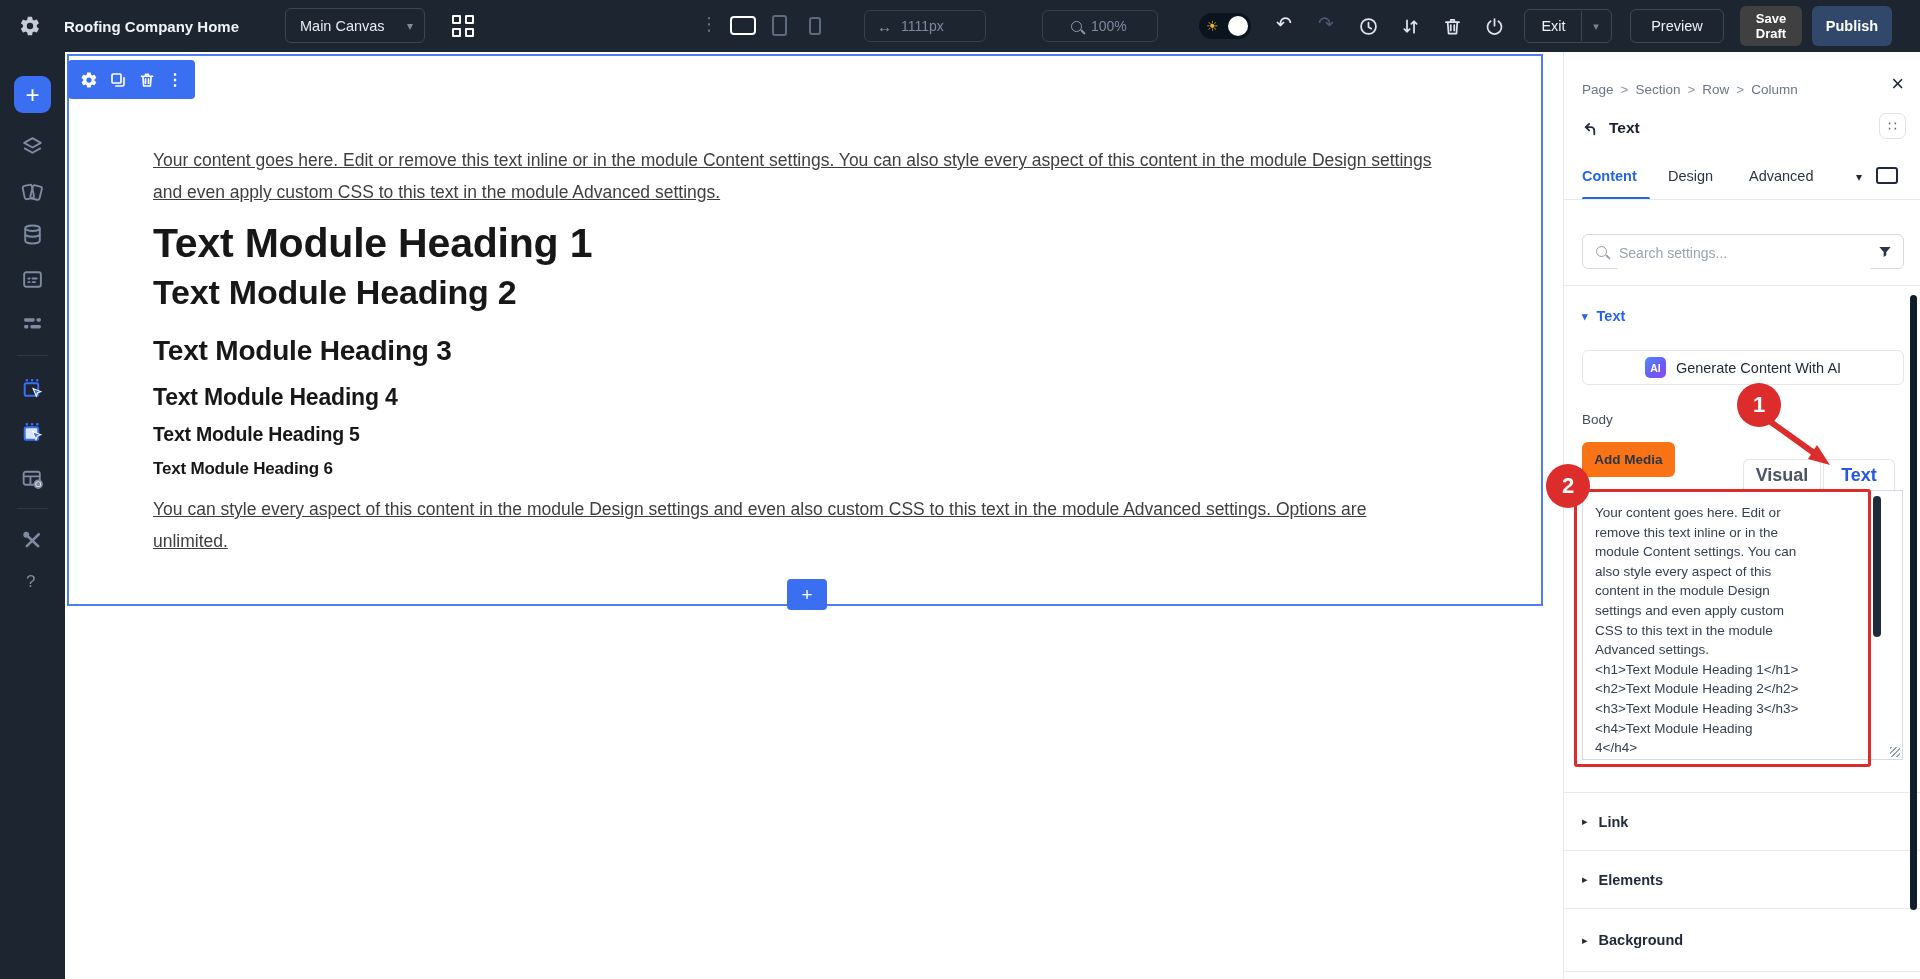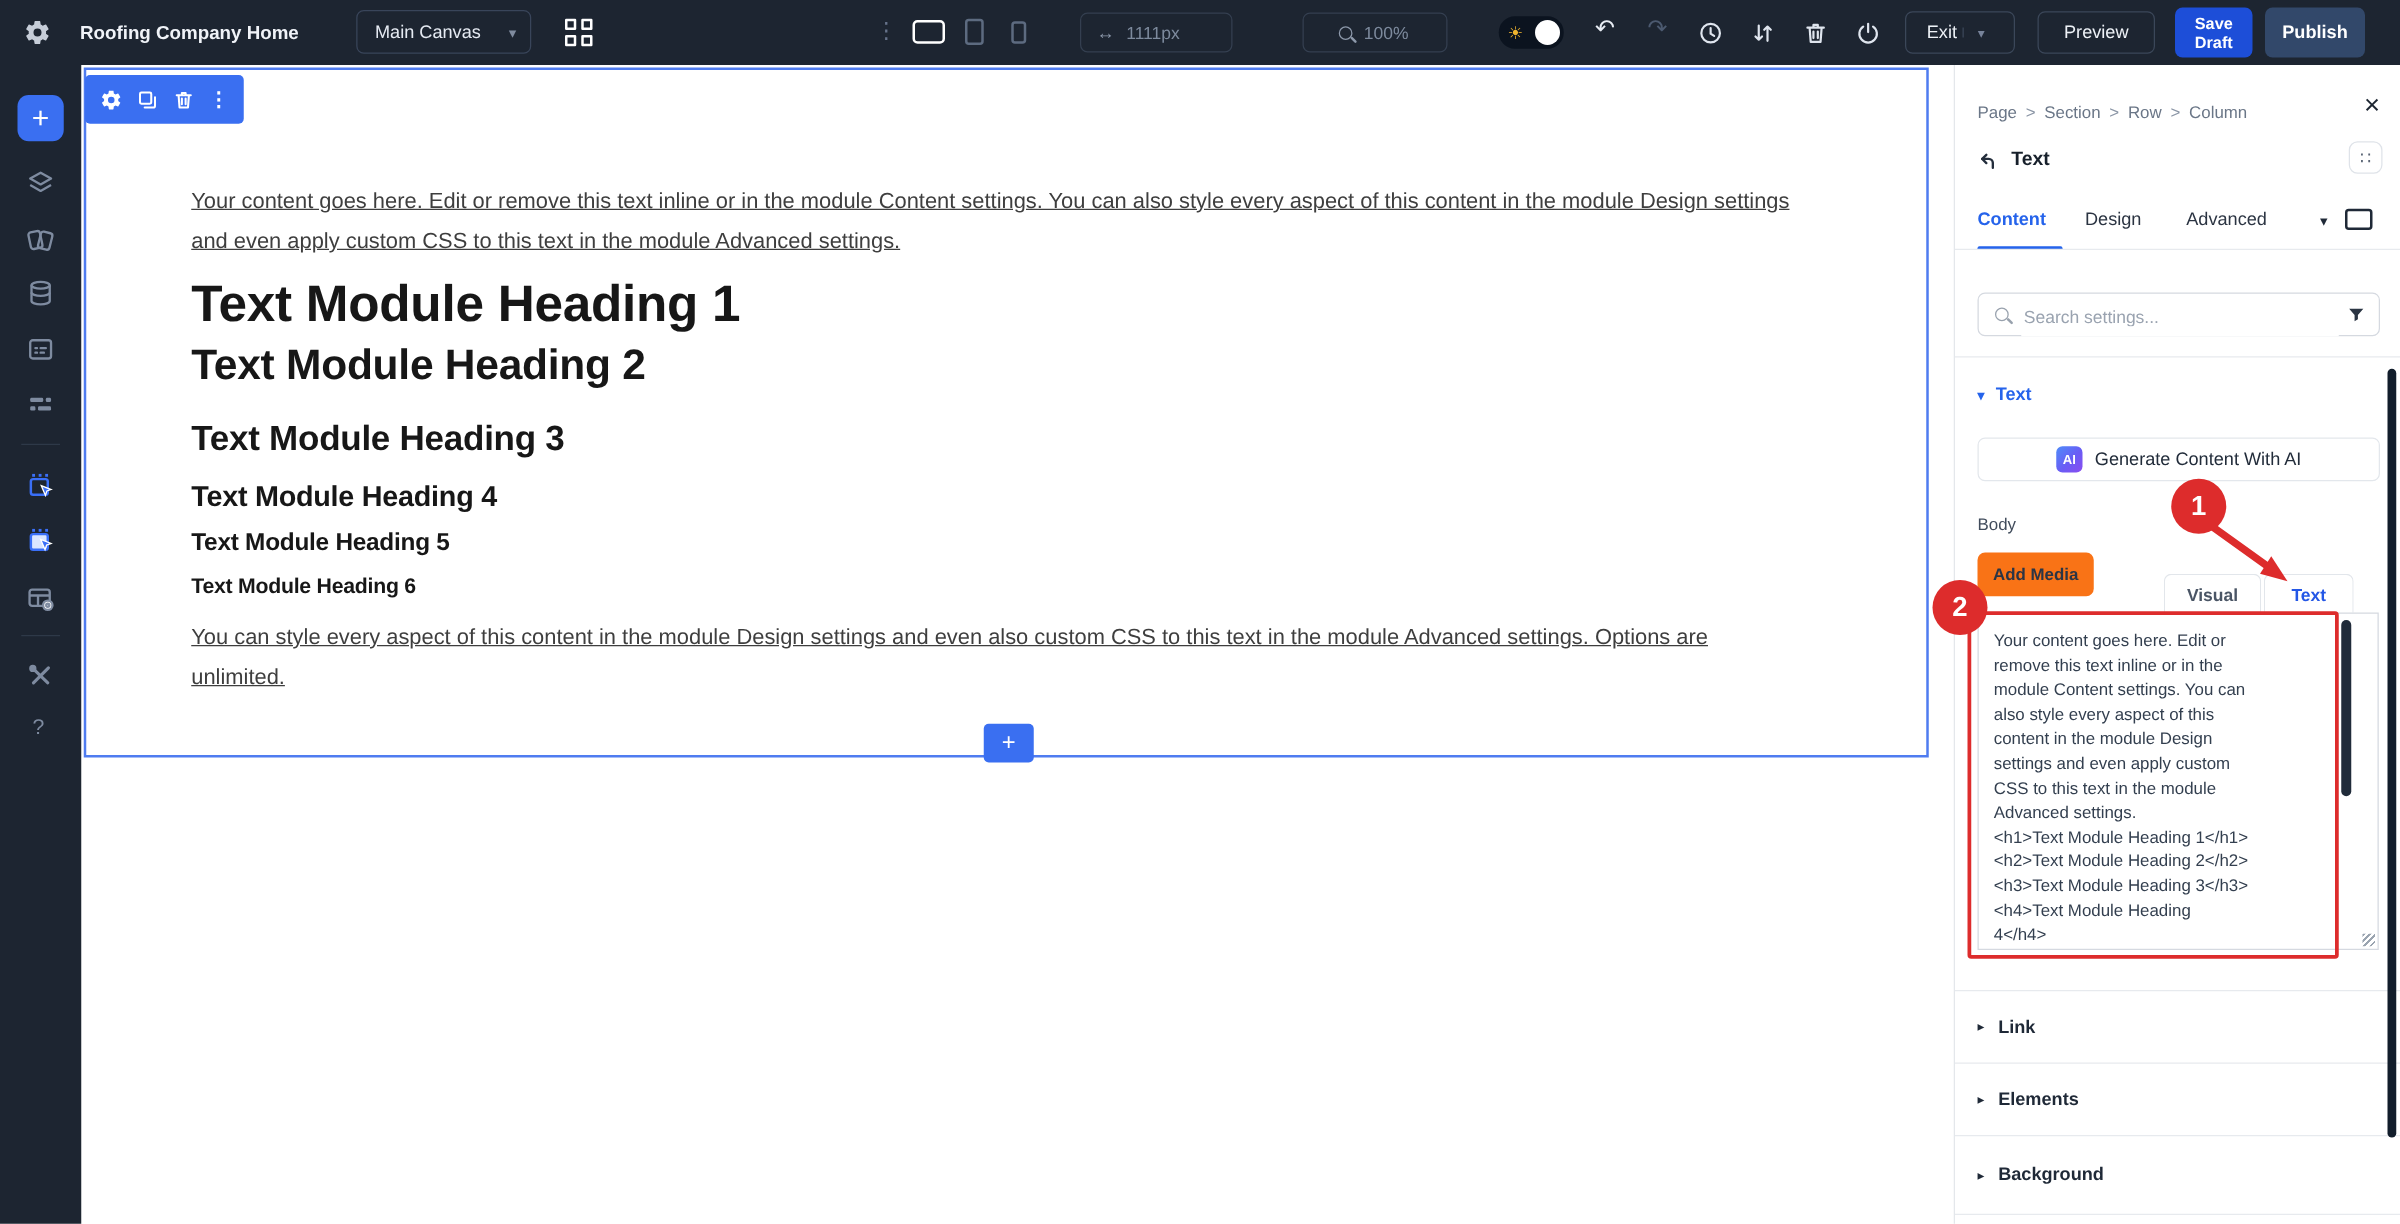--- a/index.html
+++ b/index.html
@@ -28,26 +28,26 @@
   .mag{width:9px;height:9px;border:1.8px solid #8d99ab;border-radius:50%;position:relative;}
   .mag::after{content:"";position:absolute;width:6px;height:1.8px;background:#8d99ab;transform:rotate(45deg);right:-5px;bottom:-2px;border-radius:1px;}
   .toggle{left:1199px;top:13px;width:52px;height:26px;background:#0b131f;border-radius:13px;cursor:pointer;}
   .toggle .sun{position:absolute;left:7px;top:4px;font-size:14px;color:#f1b52e;line-height:18px;}
   .toggle .knob{position:absolute;right:3px;top:3px;width:20px;height:20px;border-radius:50%;background:#fff;}
   .tb-glyph{font-size:19px;line-height:22px;cursor:pointer;}
   .tb-undo{left:1276px;top:13px;color:#e8edf4;}
   .tb-redo{left:1318px;top:13px;color:#4c5a70;}
   .tb-svgbtn{top:16px;cursor:pointer;}
   .tb-btn{top:9px;height:34px;border:1px solid #3b4759;border-radius:6px;display:flex;align-items:center;justify-content:center;font-size:14.5px;color:#eef2f7;box-sizing:border-box;cursor:pointer;}
-  .tb-exit{left:1524px;width:88px;padding:12px;}
+  .tb-exit{left:1524px;width:88px;padding:1px;}
   .tb-exit .lbl{flex:1;text-align:center;}
   .tb-exit .caret{width:28px;align-self:stretch;display:flex;align-items:center;justify-content:center;border-left:1px solid #3b4759;color:#77839a;font-size:11px;}
   .tb-preview{left:1630px;width:94px;}
   .tb-solid{top:6px;height:40px;border-radius:6px;display:flex;align-items:center;justify-content:center;color:#fff;box-sizing:border-box;cursor:pointer;}
-  .tb-save{left:1740px;width:62px;background:#1d4ed8;font-size:13px;line-height:15px;font-weight:600;text-align:center;}
+  .tb-save{left:1740px;width:62px;background:#404040;font-size:13px;line-height:15px;font-weight:600;text-align:center;}
   .tb-save span{display:block;width:44px;}
   .tb-publish{left:1812px;width:80px;background:#32486a;font-size:14.5px;font-weight:700;}
 
   
   .sidebar{position:absolute;top:52px;left:0;width:65px;height:927px;background:#1d2531;z-index:4;}
   .sb-plus{position:absolute;left:14px;top:24px;width:37px;height:37px;background:#3a6ff1;border-radius:9px;color:#fff;font-size:24px;display:flex;align-items:center;justify-content:center;cursor:pointer;}
   .sb-ic{position:absolute;left:20px;width:25px;height:25px;cursor:pointer;}
   .sb-div{position:absolute;left:17px;width:31px;height:1px;background:#2e3948;}
   .sb-help{position:absolute;left:26px;font-size:17px;color:#7e8ba0;cursor:pointer;}
 
@@ -89,21 +89,21 @@
   .search input{position:absolute;left:34px;top:1px;width:250px;height:31px;border:0;outline:0;font-size:14px;color:#3c4656;font-family:"Liberation Sans",sans-serif;}
   .search input::placeholder{color:#9aa3b0;}
   .search .funnel{position:absolute;right:10px;top:9px;cursor:pointer;}
   .sec-head{position:absolute;left:18px;top:256px;display:flex;align-items:center;gap:9px;color:#2563eb;font-size:14.5px;font-weight:700;cursor:pointer;}
   .sec-head .tri{font-size:11px;}
   .ai-btn{position:absolute;left:18px;top:298px;width:322px;height:35px;background:#fff;border:1px solid #e3e7ec;border-radius:6px;display:flex;align-items:center;justify-content:center;gap:10px;box-sizing:border-box;cursor:pointer;}
   .ai-badge{width:21px;height:21px;border-radius:5px;background:linear-gradient(135deg,#4e8cf9,#6a5cf5 55%,#8a4df0);color:#fff;font-size:10.5px;font-weight:700;display:flex;align-items:center;justify-content:center;}
   .ai-label{font-size:14.5px;color:#222c3a;}
   .body-label{position:absolute;left:18px;top:360px;font-size:13.5px;color:#414c5c;}
   .add-media{position:absolute;left:18px;top:390px;width:93px;height:35px;background:#f97316;border-radius:6px;display:flex;align-items:center;justify-content:center;font-size:13.5px;font-weight:700;color:#2b3545;cursor:pointer;}
-  .vtab{position:absolute;top:407px;height:32px;background:#fff;border:1px solid #e2e6eb;border-bottom:none;border-radius:6px 6px 0 0;display:flex;align-items:center;justify-content:center;font-size:14px;font-weight:700;color:#4a5565;box-sizing:border-box;cursor:pointer;}
+  .vtab{position:absolute;top:407px;height:32px;background:#fff;border:1px solid #e2e6eb;border-bottom:none;border-radius:6px 6px 0 0;display:flex;align-items:center;justify-content:center;font-size:18px;font-weight:700;color:#4a5565;box-sizing:border-box;cursor:pointer;margin-left:12px;}
   .vtab-visual{left:167px;width:78px;}
   .vtab-text{left:247px;width:72px;color:#2457e6;}
   .ta{position:absolute;left:18px;top:438px;width:321px;height:270px;border:1px solid #d5d9e0;background:#fff;box-sizing:border-box;padding:12px 12px;overflow:hidden;cursor:text;}
   .ta .ln{font-size:13.5px;line-height:19.6px;color:#333f4f;white-space:pre;}
   .ta-thumb{position:absolute;left:309px;top:444px;width:8px;height:141px;background:#202b3a;border-radius:4px;cursor:pointer;}
   .ta-resize{position:absolute;left:326px;top:695px;width:10px;height:10px;cursor:nwse-resize;
     background:repeating-linear-gradient(-45deg,transparent 0 2px,#9aa4b0 2px 3.5px);}
   .acc{position:absolute;left:0;width:356px;border-top:1px solid #e7eaee;display:flex;align-items:center;gap:11px;padding-left:18px;box-sizing:border-box;cursor:pointer;}
   .acc .tri{font-size:11px;color:#1f2937;}
   .acc .lbl{font-size:14.5px;font-weight:700;color:#1f2937;}

